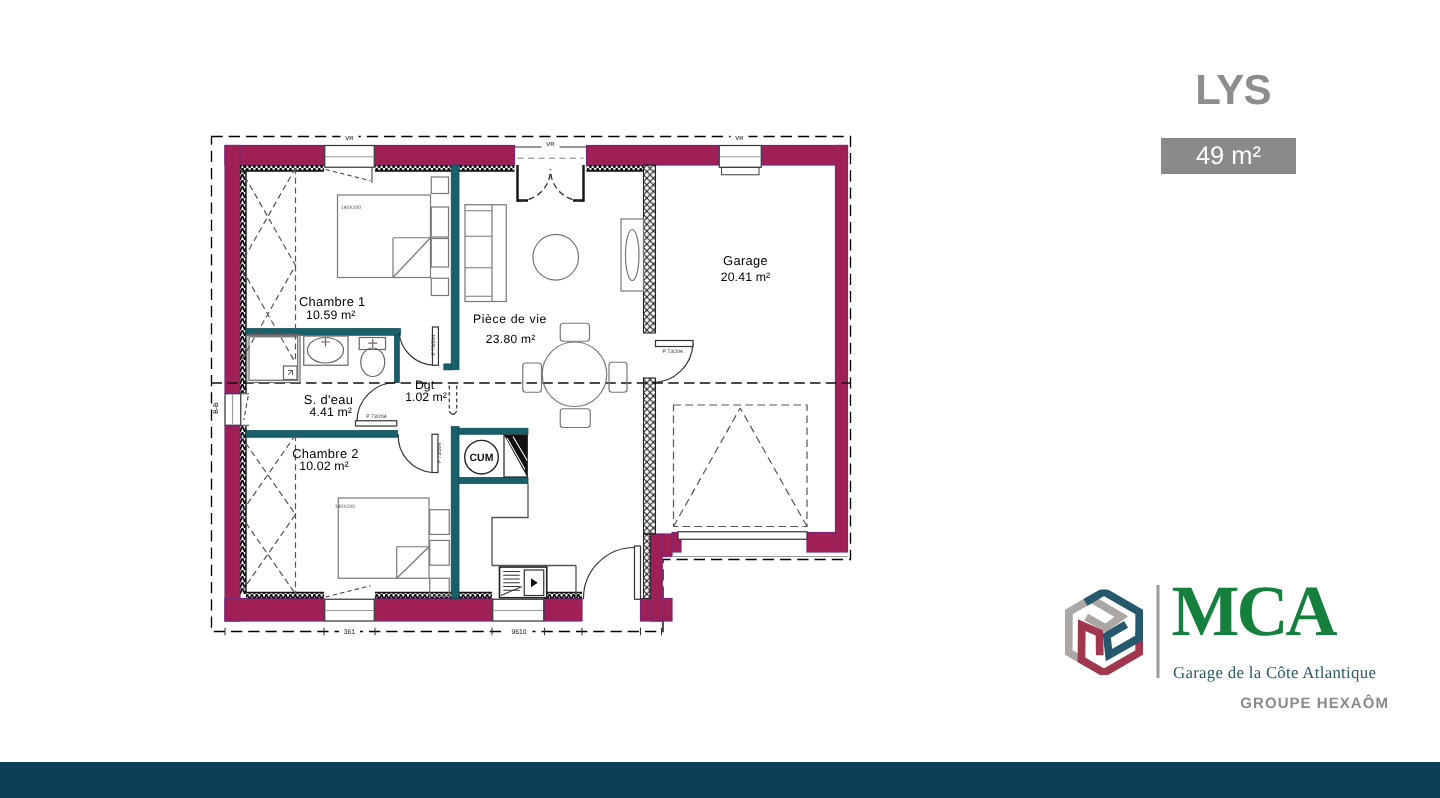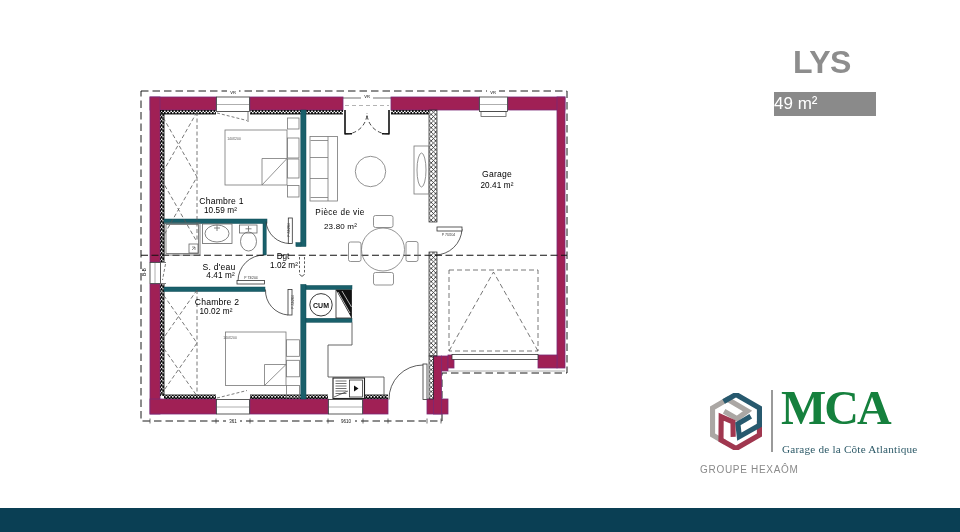--- a/index.html
+++ b/index.html
@@ -1,26 +1,26 @@
 <!DOCTYPE html>
 <html><head>
 <meta charset="utf-8">
 <style>
   html,body{margin:0;padding:0;background:#fff;width:960px;height:532px;overflow:hidden;}
   body{font-family:"Liberation Sans", sans-serif;position:relative;}
   #lys{position:absolute;left:752px;top:44px;width:140px;text-align:center;
-       font-size:32px;font-weight:bold;color:#8d8d8d;letter-spacing:-0.5px;}
-  #m2box{position:absolute;left:774px;top:92px;width:102px;height:24px;background:#8a8a8a;
-       color:#fff;font-size:17px;text-align:left;line-height:24px;}
+       font-size:28px;font-weight:bold;color:#8d8d8d;letter-spacing:-0.5px;}
+  #m2box{position:absolute;left:774px;top:92px;width:90px;height:24px;background:#8a8a8a;
+       color:#fff;font-size:17px;text-align:center;line-height:24px;}
   #mca{position:absolute;left:781px;top:384px;color:#15803d;
        font-family:"Liberation Serif", serif;font-weight:bold;font-size:48px;line-height:1;letter-spacing:-2px;}
   #maisons{position:absolute;left:782px;top:443px;color:#2d5a68;
        font-family:"Liberation Serif", serif;font-size:11.2px;white-space:nowrap;letter-spacing:0.2px;}
-  #groupe{position:absolute;left:700px;top:464px;width:226px;color:#8a8a8a;
-       font-size:10px;font-weight:normal;letter-spacing:0.7px;}
+  #groupe{position:absolute;left:700px;top:464px;width:226px;text-align:right;color:#8a8a8a;
+       font-size:10px;font-weight:bold;letter-spacing:0.7px;}
   #divider{position:absolute;left:771px;top:390px;width:2px;height:62px;background:#9a9a9a;}
 </style>
 </head>
 <body>
 <svg id="plan" width="960" height="532" viewBox="0 0 960 532" style="position:absolute;left:0;top:0;" xmlns="http://www.w3.org/2000/svg" font-family="Liberation Sans, sans-serif">
   <defs>
     <pattern id="ins" width="3.2" height="4" patternUnits="userSpaceOnUse">
       <path d="M0,4 L1.6,0 L3.2,4" stroke="#000" stroke-width="1.1" fill="none"></path>
     </pattern>
     <pattern id="cross" width="4.4" height="4.4" patternUnits="userSpaceOnUse">

